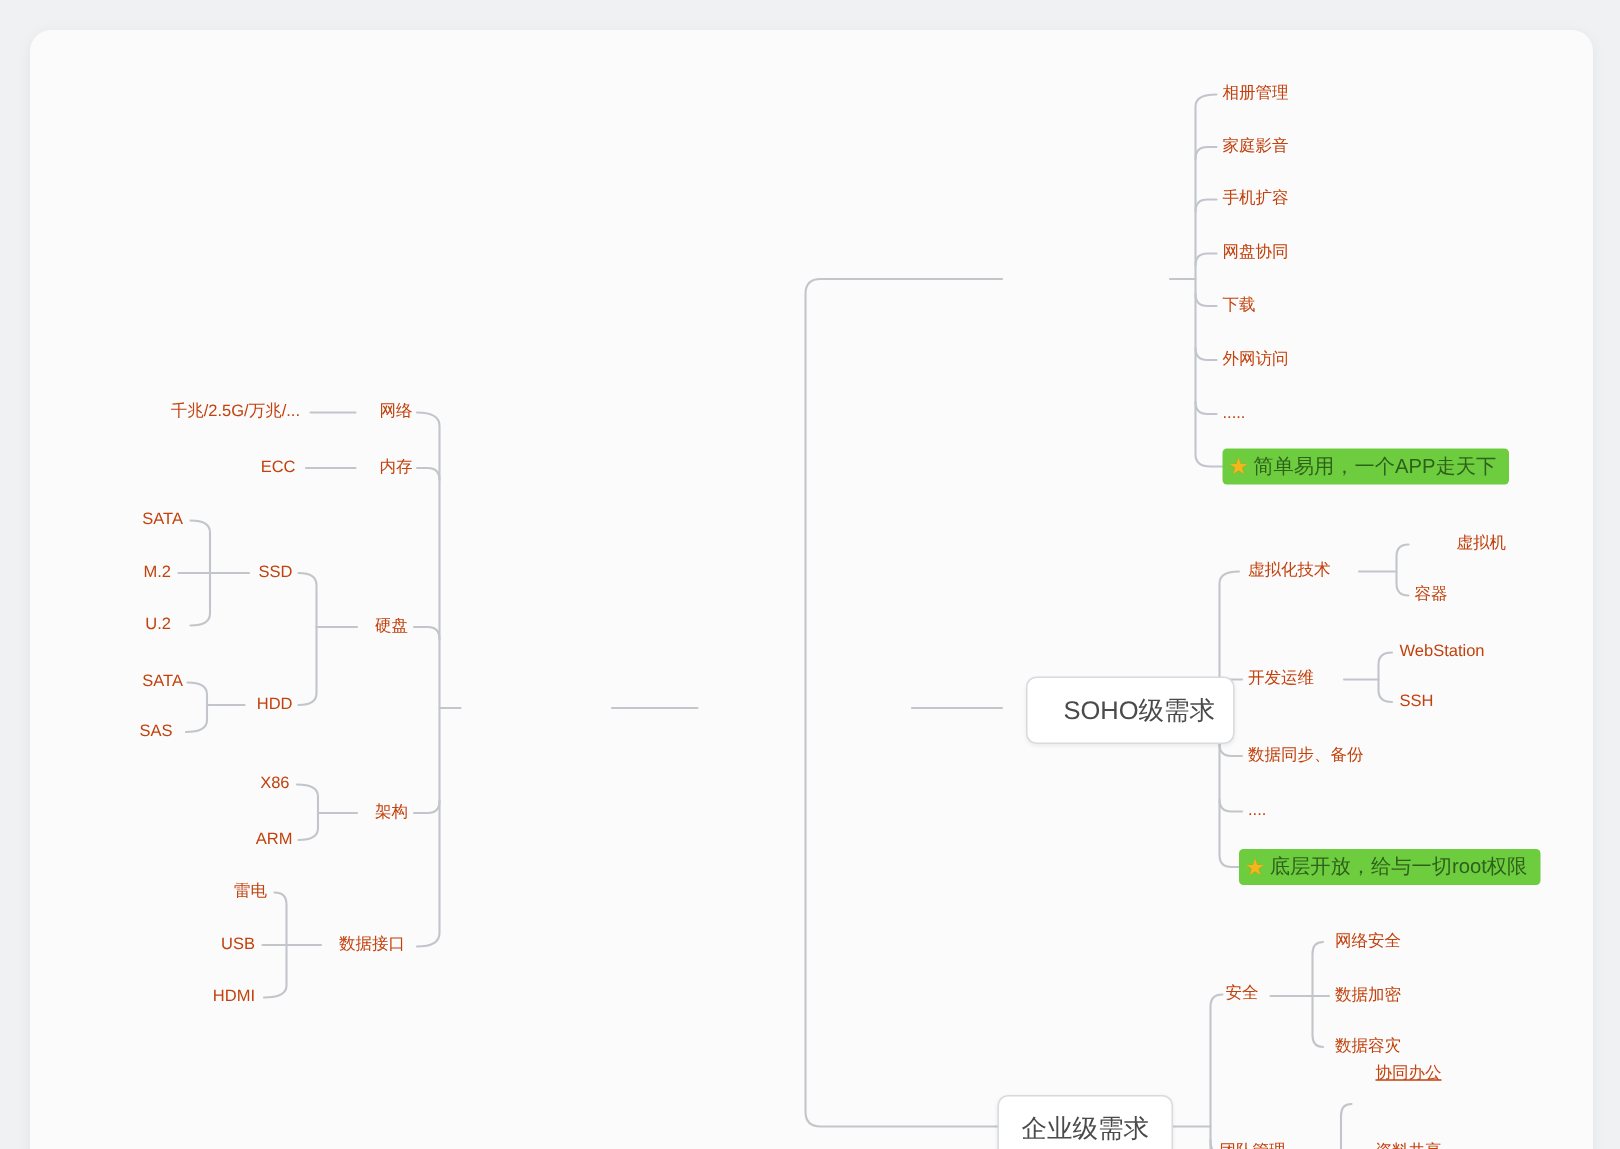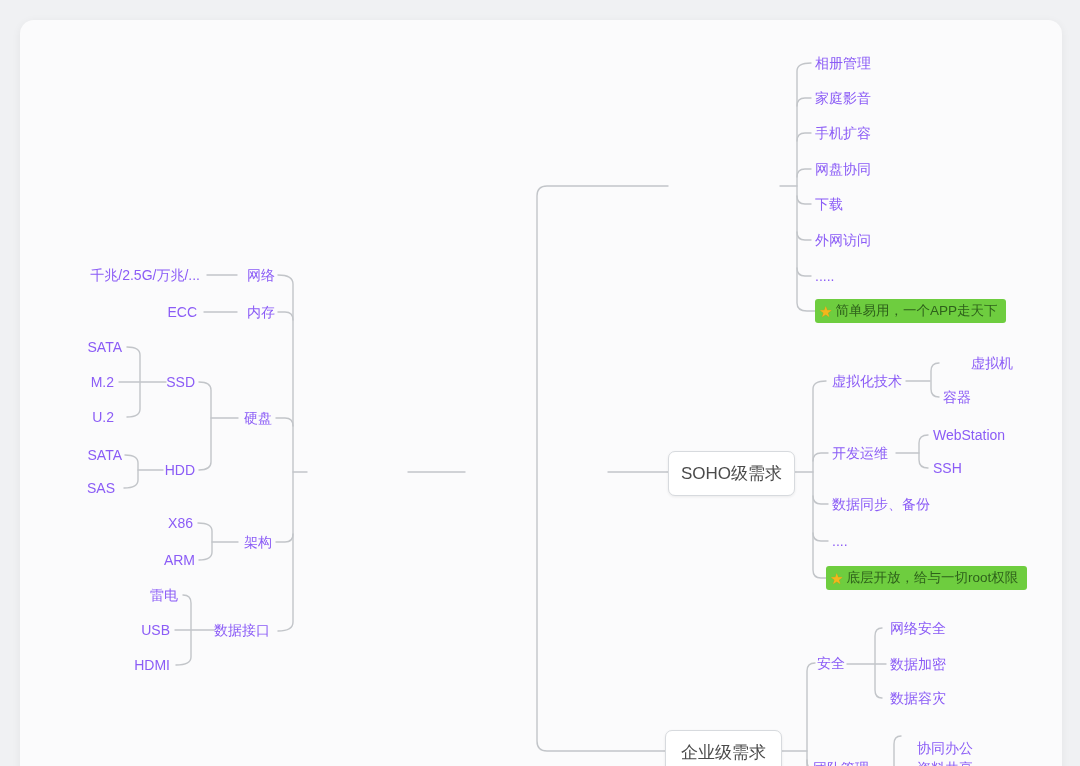--- a/index.html
+++ b/index.html
@@ -11,21 +11,21 @@
   }
   .canvas-card{
     position:absolute;left:20px;top:20px;right:18px;bottom:-20px;
     background:#fbfbfc;border-radius:14px;
     box-shadow:0 2px 10px rgba(0,0,0,0.06);
   }
   .stage{position:absolute;left:0;top:0;width:1080px;height:766px;}
   svg.connectors{position:absolute;left:0;top:0;z-index:1;pointer-events:none;}
   svg.connectors path{fill:none;stroke:#c2c5c9;stroke-width:1.4;stroke-linecap:round;}
   .lbl{
-    position:absolute;z-index:2;font-size:14px;color:#8b5cf6;
+    position:absolute;z-index:2;font-size:11px;color:#c2410c;
     white-space:nowrap;transform:translateY(-50%);line-height:1;cursor:default;
   }
   .lbl.r{text-align:right;}
   .box{
     position:absolute;z-index:2;background:#ffffff;
     border:1px solid #d7dade;border-radius:7px;
     display:flex;align-items:center;justify-content:center;
     font-size:17px;color:#4a4a4a;white-space:nowrap;
     box-shadow:0 1px 3px rgba(0,0,0,0.07);
   }
@@ -94,21 +94,21 @@
     <path d="M760,731 L787,731"></path>
     <path d="M795,643 Q787,643 787,651 L787,766"></path>
     <path d="M787,740 Q787,748 791,748"></path>
     <path d="M827,644 L866,644"></path>
     <path d="M862,608 Q855,608 855,616 L855,670 Q855,678 862,678"></path>
     <path d="M852,748 L893,748"></path>
     <path d="M881,716 Q874,716 874,724 L874,766"></path>
   </svg>
 
 
-  <div class="box" style="left:648px;top:431px;width:125px;height:43px;">SOHO级需求</div>
+  <div class="box" style="left:664px;top:431px;width:125px;height:43px;padding-left:12px;">SOHO级需求</div>
   <div class="box" style="left:645px;top:710px;width:115px;height:43px;">企业级需求</div>
 
   <div class="lbl r" style="right:825px;top:255px;">网络</div>
   <div class="lbl r" style="right:900px;top:255px;">千兆/2.5G/万兆/...</div>
   <div class="lbl r" style="right:825px;top:292px;">内存</div>
   <div class="lbl r" style="right:903px;top:292px;">ECC</div>
   <div class="lbl r" style="right:828px;top:398px;">硬盘</div>
   <div class="lbl r" style="right:905px;top:362px;">SSD</div>
   <div class="lbl r" style="right:978px;top:327px;">SATA</div>
   <div class="lbl r" style="right:986px;top:362px;padding-left:29px;">M.2</div>
@@ -147,17 +147,17 @@
   <div class="hl" style="left:806px;top:558px;">
     <span class="star">★</span>
     <span>底层开放，给与一切root权限</span>
   </div>
 
   <div class="lbl" style="left:797px;top:643px;">安全</div>
   <div class="lbl" style="left:870px;top:608px;">网络安全</div>
   <div class="lbl" style="left:870px;top:644px;">数据加密</div>
   <div class="lbl" style="left:870px;top:678px;">数据容灾</div>
   <div class="lbl" style="left:793px;top:748px;">团队管理</div>
-  <div class="lbl" style="left:897px;top:728px;">协同办公</div>
+  <div class="lbl" style="left:897px;top:696px;text-decoration:underline;">协同办公</div>
   <div class="lbl" style="left:897px;top:748px;">资料共享</div>
 
 </div>
 </div>
 
 </body></html>

